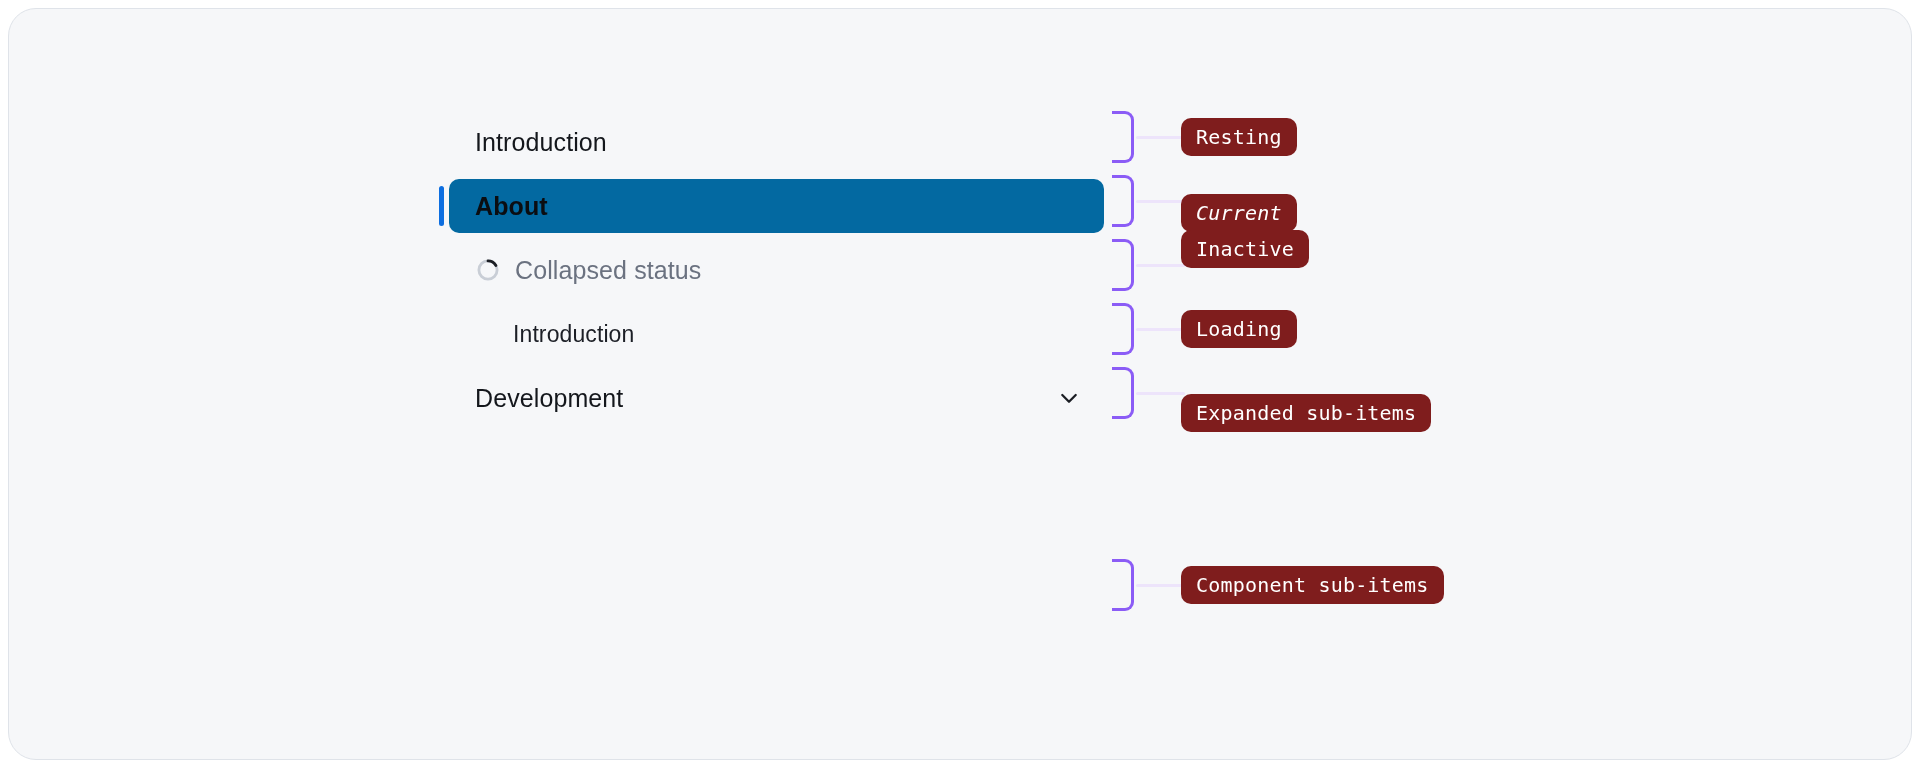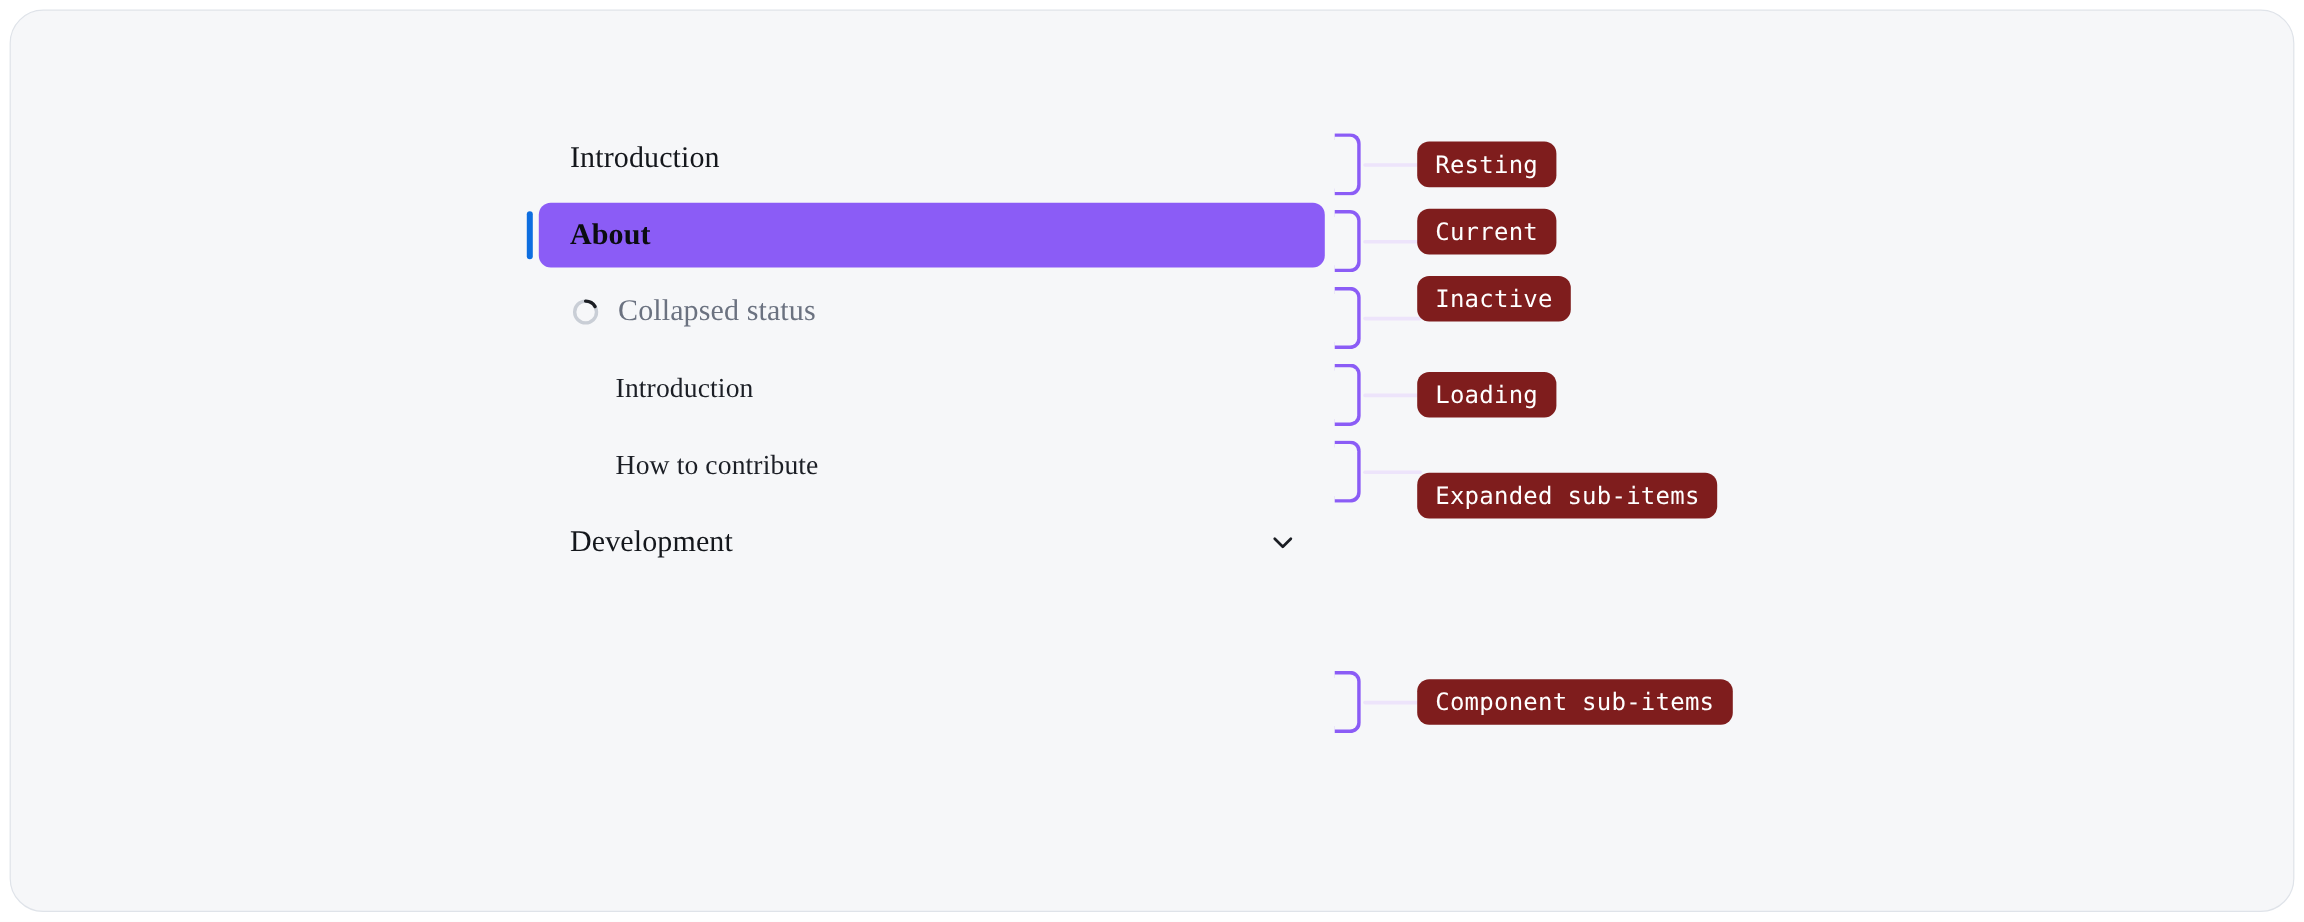--- a/index.html
+++ b/index.html
@@ -34,38 +34,37 @@
     position: absolute;
     left: 440px;
     top: 96px;
     width: 655px;
   }
 
   .nav-row {
     position: relative;
     height: 64px;
     display: flex;
-    align-items: flex-start;
-    box-sizing: border-box;
-    font-family: Liberation Serif, serif;
+    align-items: flex-end;
+    box-sizing: border-box;
   }
 
   .nav-inner {
     position: relative;
     display: flex;
     align-items: center;
     width: 100%;
     height: 54px;
     padding: 0 22px 0 26px;
     border-radius: 10px;
     box-sizing: border-box;
   }
 
   .nav-inner.current {
-    background: #8b5cf6;
+    background: #0369a1;
   }
 
   .active-bar {
     position: absolute;
     left: -10px;
     top: 7px;
     width: 5px;
     height: 40px;
     border-radius: 3px;
     background: #0d6ee0;
@@ -170,43 +169,38 @@
     </div>
 
 
     <div class="nav-row sub">
       <div class="nav-inner">
         <span class="nav-label">Introduction</span>
       </div>
     </div>
 
 
-    <div class="nav-row sub">
-      <div class="nav-inner">
-        <span class="nav-label">How to contribute</span>
-      </div>
-    </div>
 
     <div class="nav-row">
       <div class="nav-inner">
         <span class="nav-label">Development</span>
         <svg class="chev" viewBox="0 0 24 24" fill="none">
           <path d="M5.8 9.2 12 15.4l6.2-6.2" stroke="#1b1e24" stroke-width="2.1" stroke-linecap="round" stroke-linejoin="round"></path>
         </svg>
       </div>
     </div>
   </nav>
 
   <div id="annots">
       <div class="bracket" style="left: 1103px; top: 102px; height: 52px;"></div>
       <div class="connector" style="left: 1127px; top: 126.5px; width: 49px;"></div>
       <div class="pill" style="left: 1172px; top: 128px;">Resting</div>
       <div class="bracket" style="left: 1103px; top: 166px; height: 52px;"></div>
       <div class="connector" style="left: 1127px; top: 190.5px; width: 49px;"></div>
-      <div class="pill" style="left: 1172px; top: 184px;">Current</div>
+      <div class="pill" style="left: 1172px; top: 204px; font-style: italic;">Current</div>
       <div class="bracket" style="left: 1103px; top: 230px; height: 52px;"></div>
       <div class="connector" style="left: 1127px; top: 254.5px; width: 49px;"></div>
       <div class="pill" style="left: 1172px; top: 240px;">Inactive</div>
       <div class="bracket" style="left: 1103px; top: 294px; height: 52px;"></div>
       <div class="connector" style="left: 1127px; top: 318.5px; width: 49px;"></div>
       <div class="pill" style="left: 1172px; top: 320px;">Loading</div>
       <div class="bracket" style="left: 1103px; top: 358px; height: 52px;"></div>
       <div class="connector" style="left: 1127px; top: 382.5px; width: 49px;"></div>
       <div class="pill" style="left: 1172px; top: 384px; margin-top: 20px;">Expanded sub-items</div>
       <div class="bracket" style="left: 1103px; top: 550px; height: 52px;"></div>

